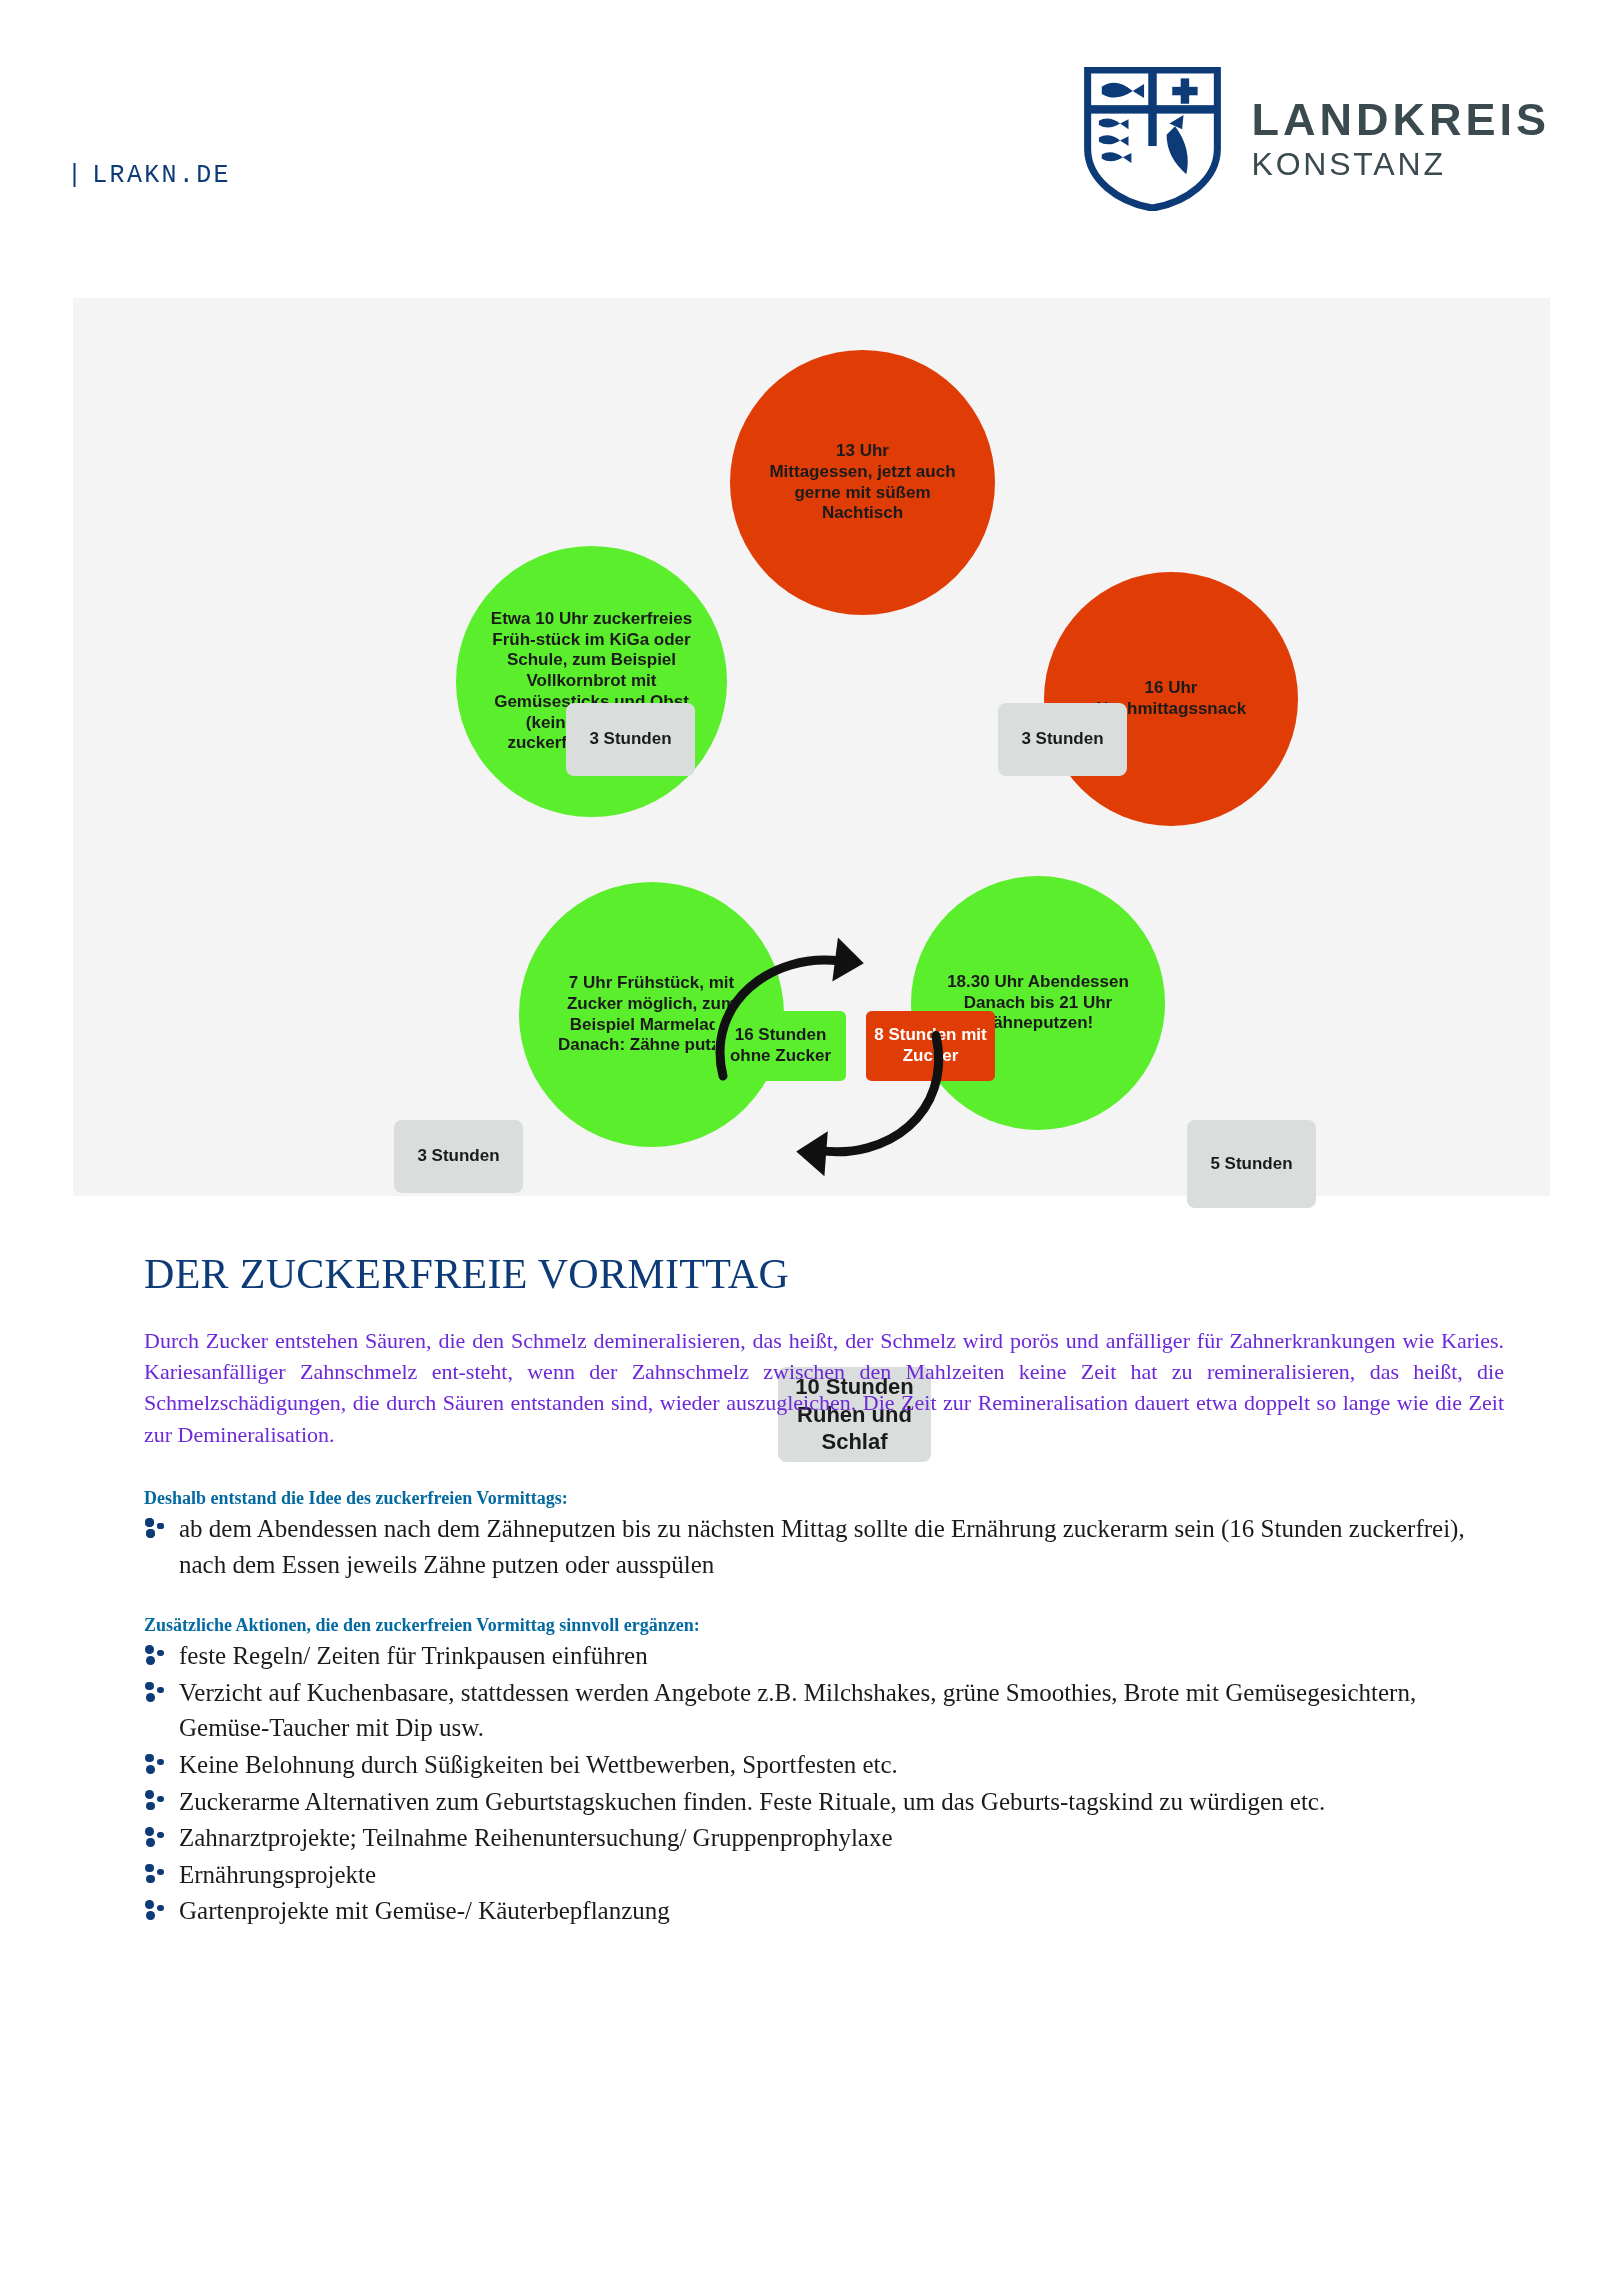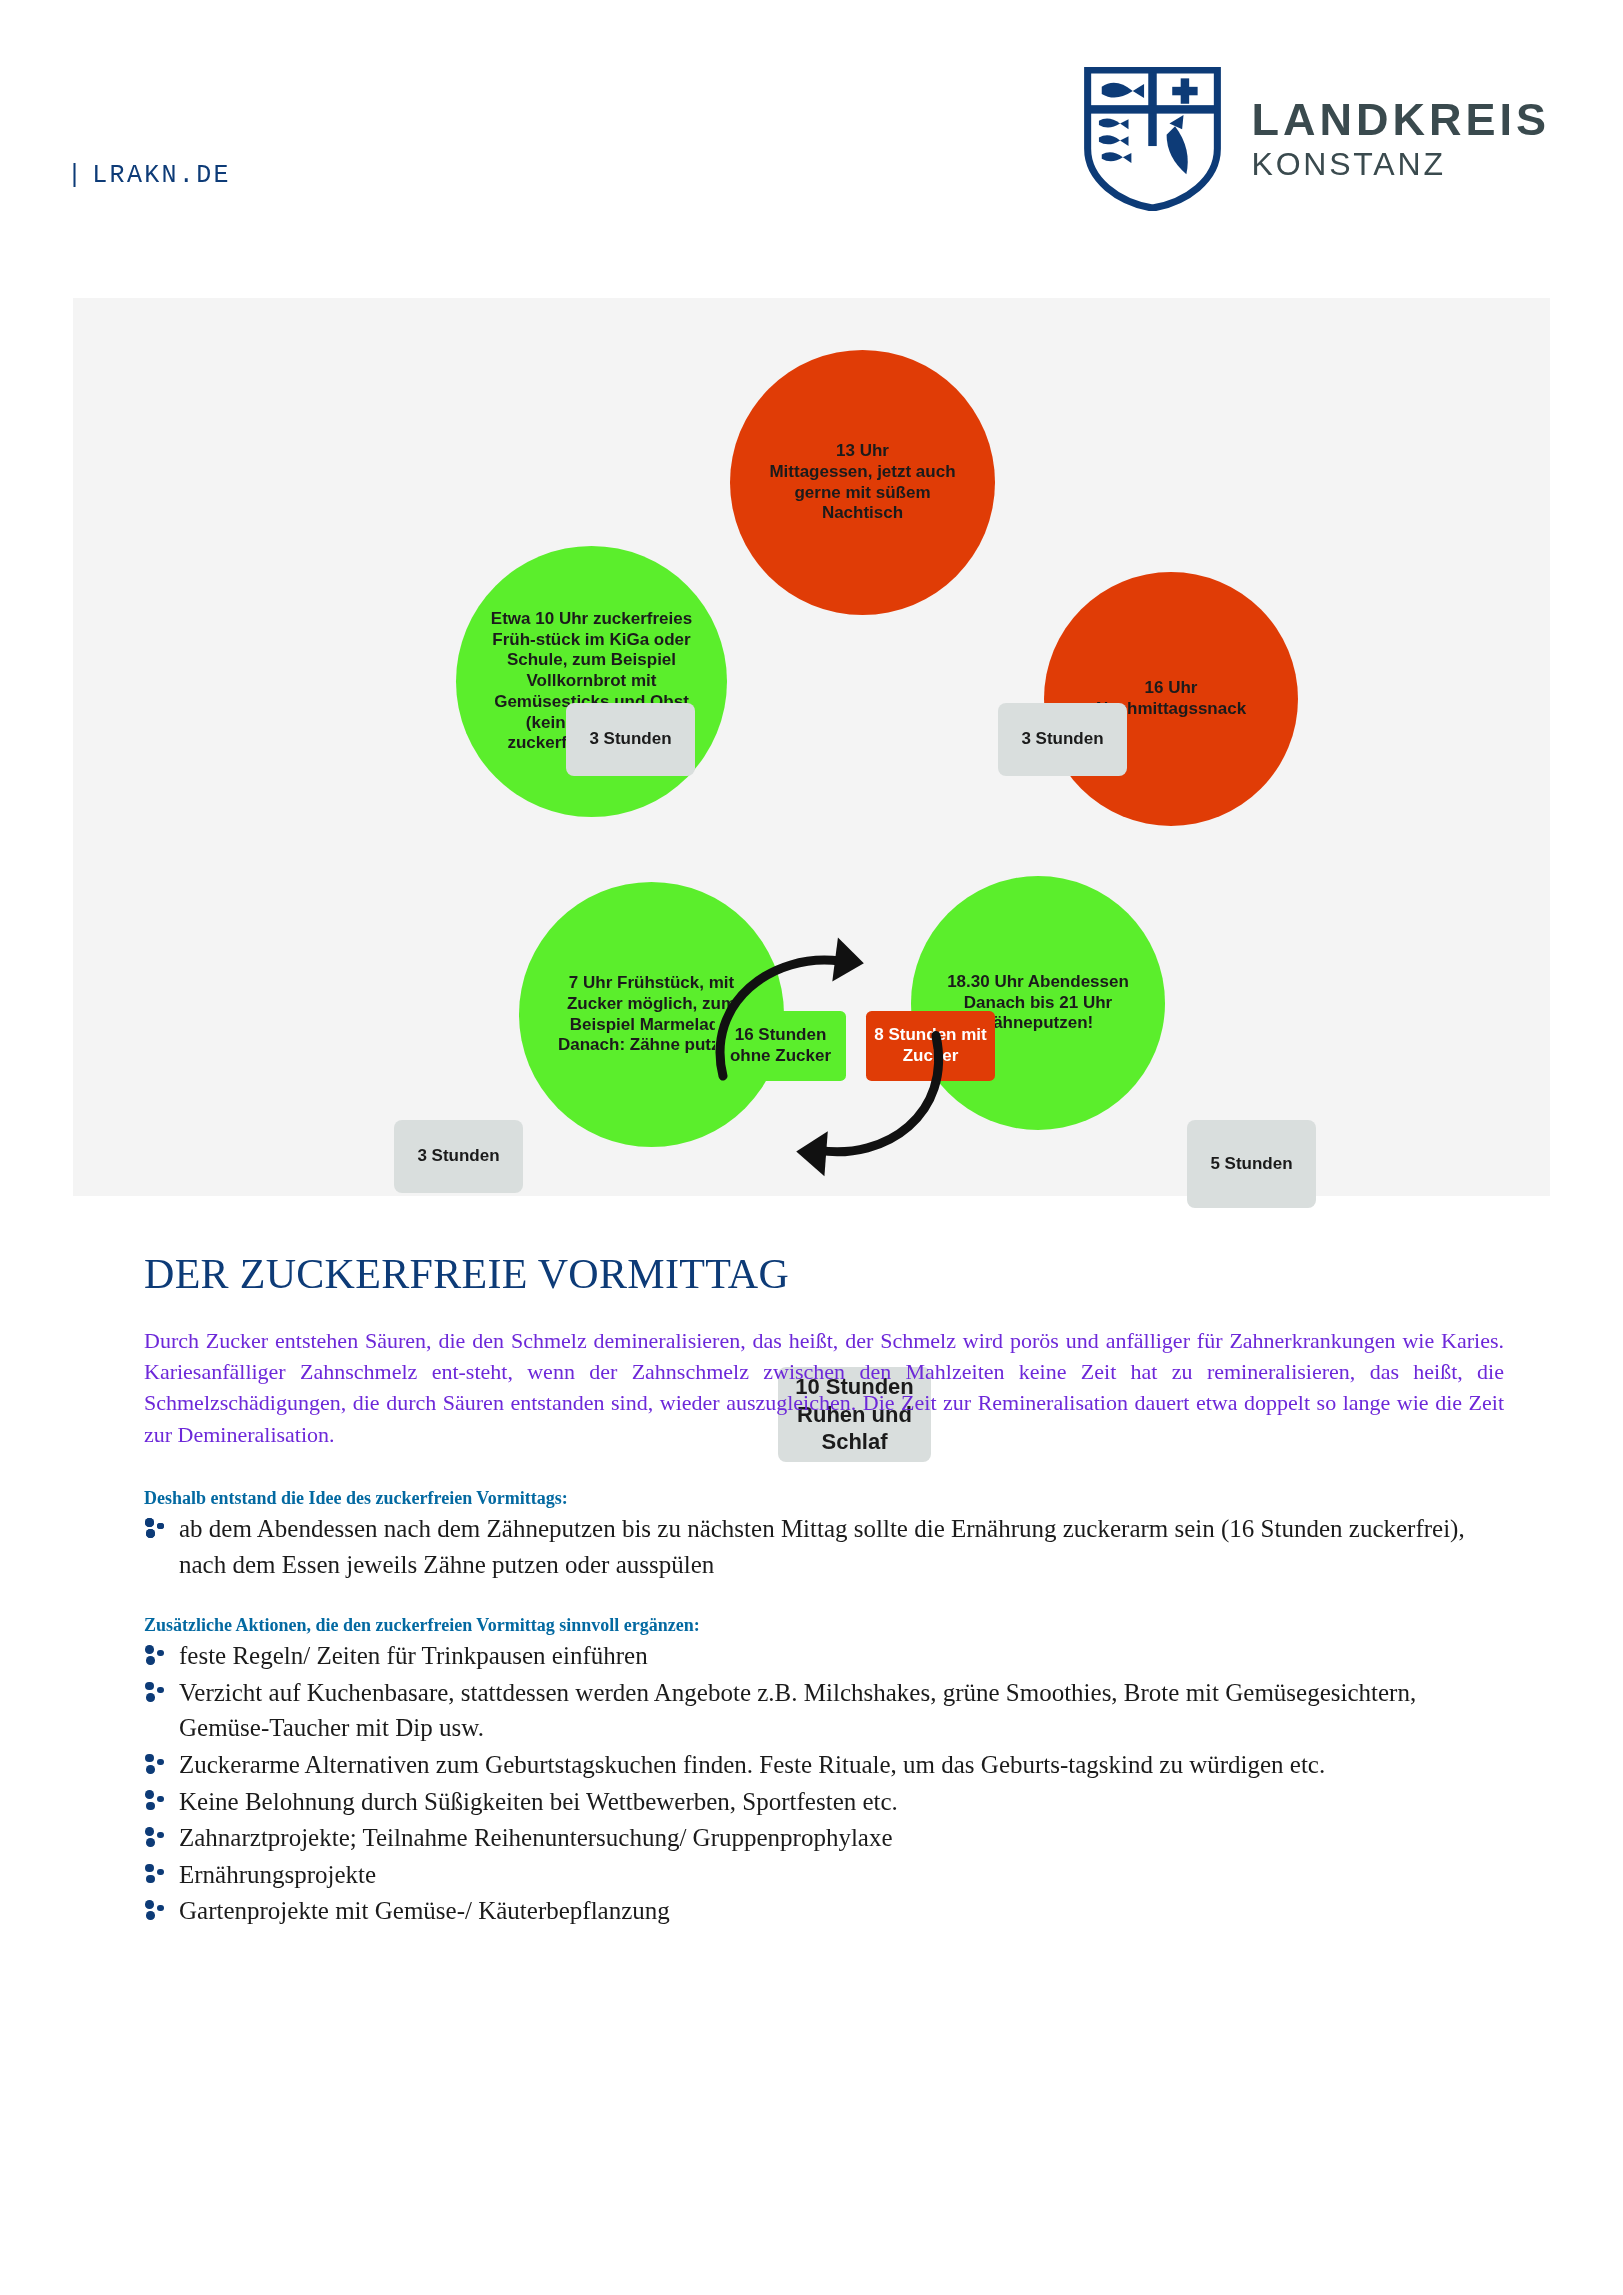--- a/index.html
+++ b/index.html
@@ -305,29 +305,29 @@
           <i class="d3"></i>
         </span>
       <span>Verzicht auf Kuchenbasare, stattdessen werden Angebote z.B. Milchshakes, grüne Smoothies, Brote mit Gemüsegesichtern, Gemüse-Taucher mit Dip usw.</span>
     </div>
     <div class="bullet">
       <span class="dots">
           <i class="d1"></i>
           <i class="d2"></i>
           <i class="d3"></i>
         </span>
+      <span>Keine Belohnung durch Süßigkeiten bei Wettbewerben, Sportfesten etc.</span>
+    </div>
+    <div class="bullet">
+      <span class="dots">
+          <i class="d1"></i>
+          <i class="d2"></i>
+          <i class="d3"></i>
+        </span>
       <span>Zuckerarme Alternativen zum Geburtstagskuchen finden. Feste Rituale, um das Geburts-tagskind zu würdigen etc.</span>
-    </div>
-    <div class="bullet">
-      <span class="dots">
-          <i class="d1"></i>
-          <i class="d2"></i>
-          <i class="d3"></i>
-        </span>
-      <span>Keine Belohnung durch Süßigkeiten bei Wettbewerben, Sportfesten etc.</span>
     </div>
     <div class="bullet">
       <span class="dots">
           <i class="d1"></i>
           <i class="d2"></i>
           <i class="d3"></i>
         </span>
       <span>Zahnarztprojekte; Teilnahme Reihenuntersuchung/ Gruppenprophylaxe</span>
     </div>
     <div class="bullet">

